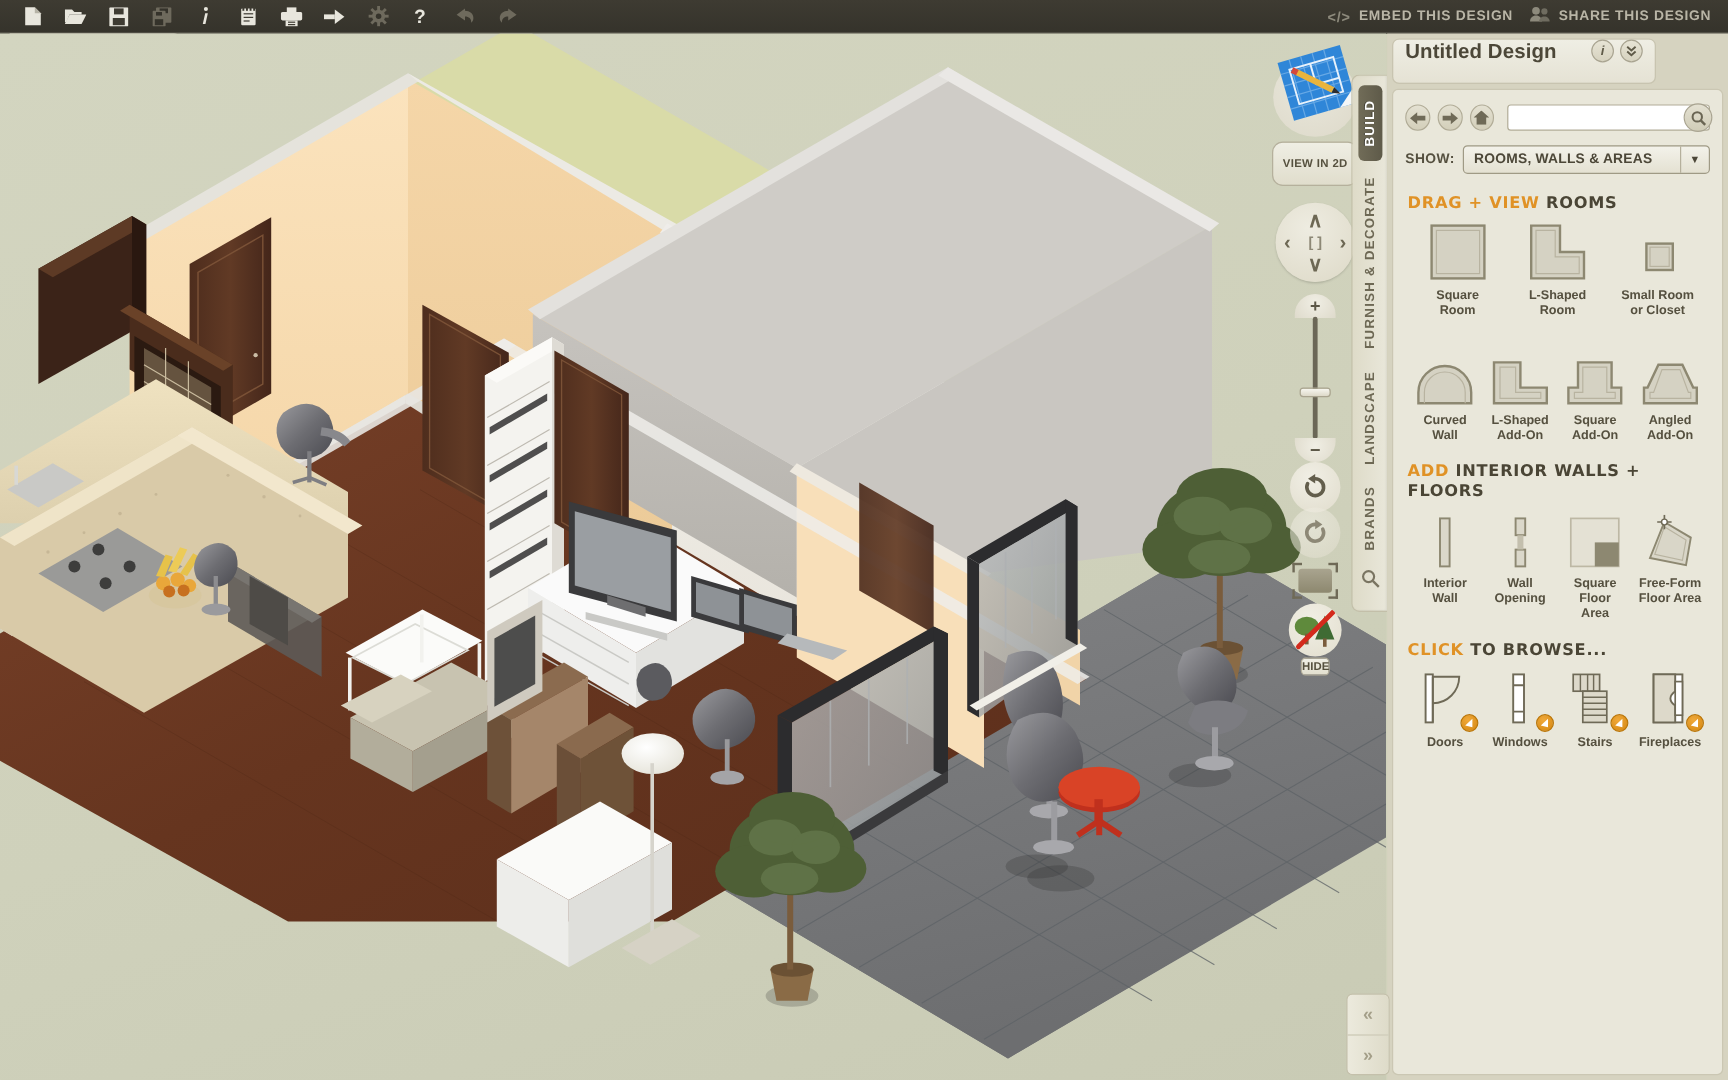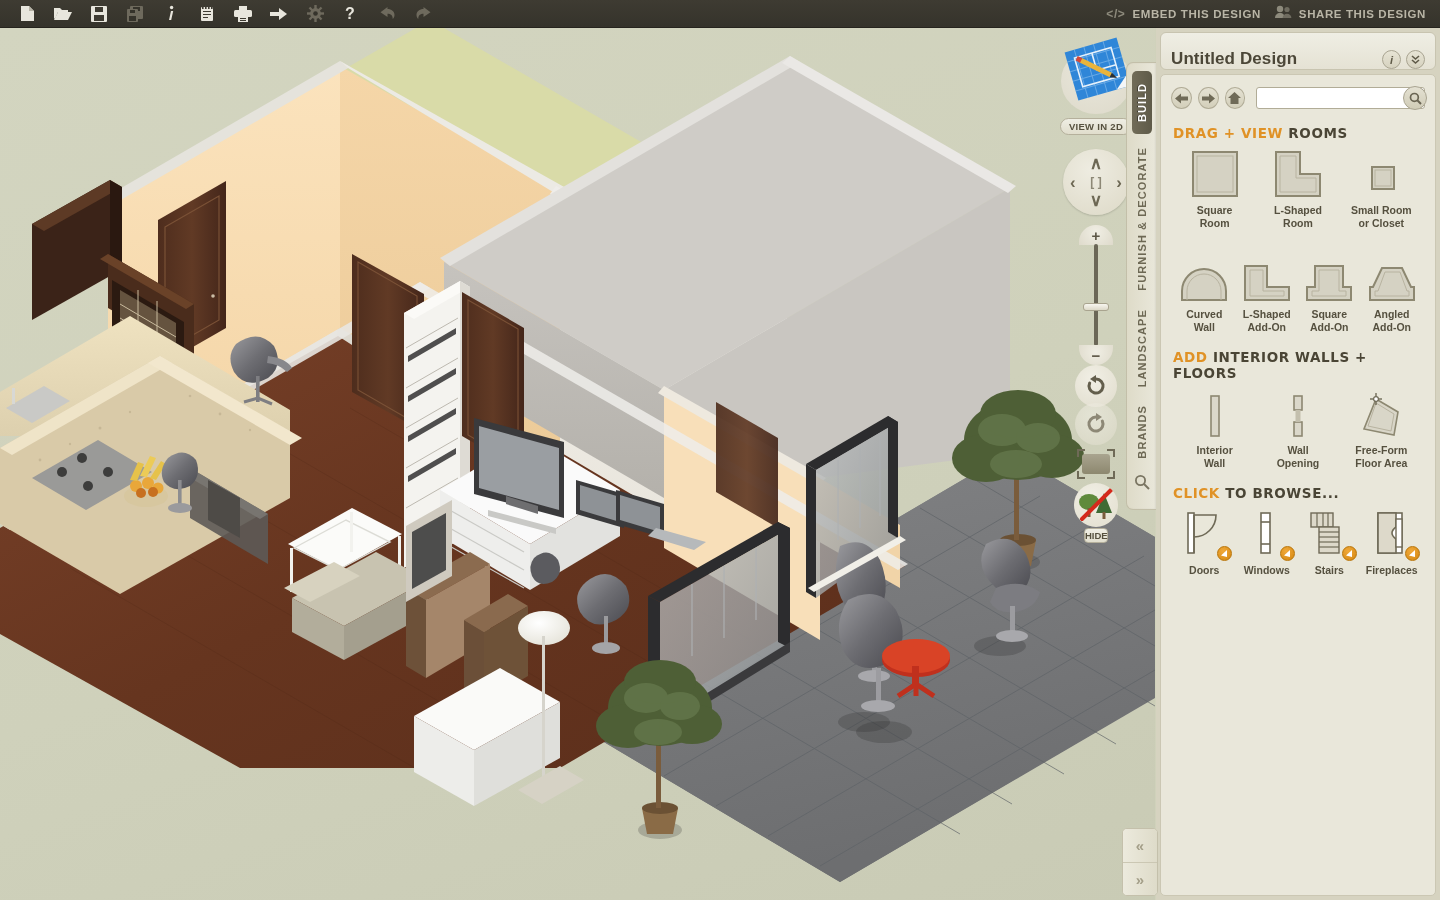--- a/index.html
+++ b/index.html
@@ -74,21 +74,21 @@
   }
   .view2d .bp {
     position:absolute; left:8px; top:-6px; width:62px; height:62px;
     transform:rotate(-16deg);
   }
   .view2d-label {
     margin:2px auto 0; width:72px; text-align:center;
     background:linear-gradient(#efeee4,#e0ddcc);
     border:1px solid #b5b09c; border-radius:9px;
     font-size:9.5px; font-weight:bold; letter-spacing:.3px; color:#56513f;
-    padding:2px 0; cursor:pointer;
+    padding:12px 0; cursor:pointer;
   }
   .pan {
     width:66px; height:66px; margin:14px auto 0; border-radius:50%;
     background:radial-gradient(circle at 42% 32%, #eeece1, #ddd9c7);
     position:relative; box-shadow:0 1px 2px rgba(0,0,0,.16);
   }
   .pan .ar { position:absolute; color:#6d6854; font-size:17px; font-weight:bold; line-height:1; cursor:pointer; }
   .pan .up { left:50%; top:6px; transform:translateX(-50%); }
   .pan .dn { left:50%; bottom:6px; transform:translateX(-50%); }
   .pan .lf { left:7px; top:50%; transform:translateY(-50%); }
@@ -159,24 +159,24 @@
     text-shadow:0 -1px 0 rgba(0,0,0,.4);
   }
   .vsearch { margin-top:6px; color:#7a7562; cursor:pointer; }
 
   
   .rpanel {
     position:absolute; left:1156px; top:28px; width:284px; height:872px;
     background:#d6d3c0;
   }
   .rp-title {
-    position:absolute; left:4px; top:4px; width:276px; height:38px;
+    position:absolute; left:4px; top:4px; width:220px; height:38px;
     background:linear-gradient(#efeee4,#e5e2d4);
     border:1px solid #c8c4b0; border-radius:6px;
-    display:flex; align-items:flex-end; padding:0 10px;
+    display:flex; align-items:flex-start; padding:0 10px;
   }
   .rp-title h1 { font-size:17px; font-weight:bold; color:#4c4738; letter-spacing:.1px; }
   .rp-title .acts { margin-left:auto; display:flex; gap:5px; }
   .circ-btn {
     width:19px; height:19px; border-radius:50%;
     background:linear-gradient(#e7e4d5,#d6d2bf); border:1px solid #a9a491;
     display:flex; align-items:center; justify-content:center;
     font-size:11px; color:#5f5a48; cursor:pointer; font-style:italic; font-weight:bold;
   }
   .rp-body {
@@ -886,20 +886,27 @@
           <input class="search-input" type="text" placeholder="" style="">
           <div class="search-go">
             <svg width="13" height="13" viewBox="0 0 13 13">
                 <circle cx="5.4" cy="5.4" r="3.9" fill="none" stroke="#6a6553" stroke-width="1.7"></circle>
                 <line x1="8.3" y1="8.3" x2="12" y2="12" stroke="#6a6553" stroke-width="2"></line>
               </svg>
           </div>
         </div>
       </div>
 
+      <div class="show-row">
+        <span class="show-lbl">SHOW:</span>
+        <div class="select">
+          <span>ROOMS, WALLS &amp; AREAS</span>
+          <span class="caret">▼</span>
+        </div>
+      </div>
 
       <div class="section">
         <div class="sec-head"><em>DRAG + VIEW</em><span> ROOMS</span></div>
         <div class="items">
           <div class="item">
             <div class="art">
               <svg width="50" height="50" viewBox="0 0 50 50">
                   <rect x="3" y="3" width="44" height="44" fill="#d5d2c3" stroke="#8d8871" stroke-width="2"></rect>
                   <rect x="7" y="7" width="36" height="36" fill="none" stroke="#b8b3a0" stroke-width="1"></rect>
                 </svg>
@@ -981,20 +988,29 @@
           </div>
           <div class="item">
             <div class="art">
               <svg width="50" height="46" viewBox="0 0 50 46">
                   <rect x="21" y="3" width="8" height="14" fill="#dbd8ca" stroke="#8d8871" stroke-width="1.6"></rect>
                   <rect x="21" y="29" width="8" height="14" fill="#dbd8ca" stroke="#8d8871" stroke-width="1.6"></rect>
                   <line x1="25" y1="17" x2="25" y2="29" stroke="#c3bfad" stroke-width="5"></line>
                 </svg>
             </div>
             <div class="cap">Wall<br>Opening</div>
+          </div>
+          <div class="item">
+            <div class="art">
+              <svg width="50" height="46" viewBox="0 0 50 46">
+                  <rect x="5" y="3" width="40" height="40" fill="#e4e1d4" stroke="#bdb8a4" stroke-width="1.4"></rect>
+                  <rect x="25" y="23" width="20" height="20" fill="#8d8871"></rect>
+                </svg>
+            </div>
+            <div class="cap">Square Floor<br>Area</div>
           </div>
           <div class="item">
             <div class="art">
               <svg width="50" height="46" viewBox="0 0 50 46">
                   <polygon points="20,6 42,19 38,42 8,36" fill="#d9d6c8" stroke="#8d8871" stroke-width="1.6"></polygon>
                   <polygon points="20,10 38,21 35,38 12,33" fill="none" stroke="#b8b3a0" stroke-width="1"></polygon>
                   <g stroke="#6f6a57" stroke-width="1.4">
                     <line x1="14" y1="6" x2="26" y2="6"></line>
                     <line x1="20" y1="0" x2="20" y2="12"></line>
                   </g>

